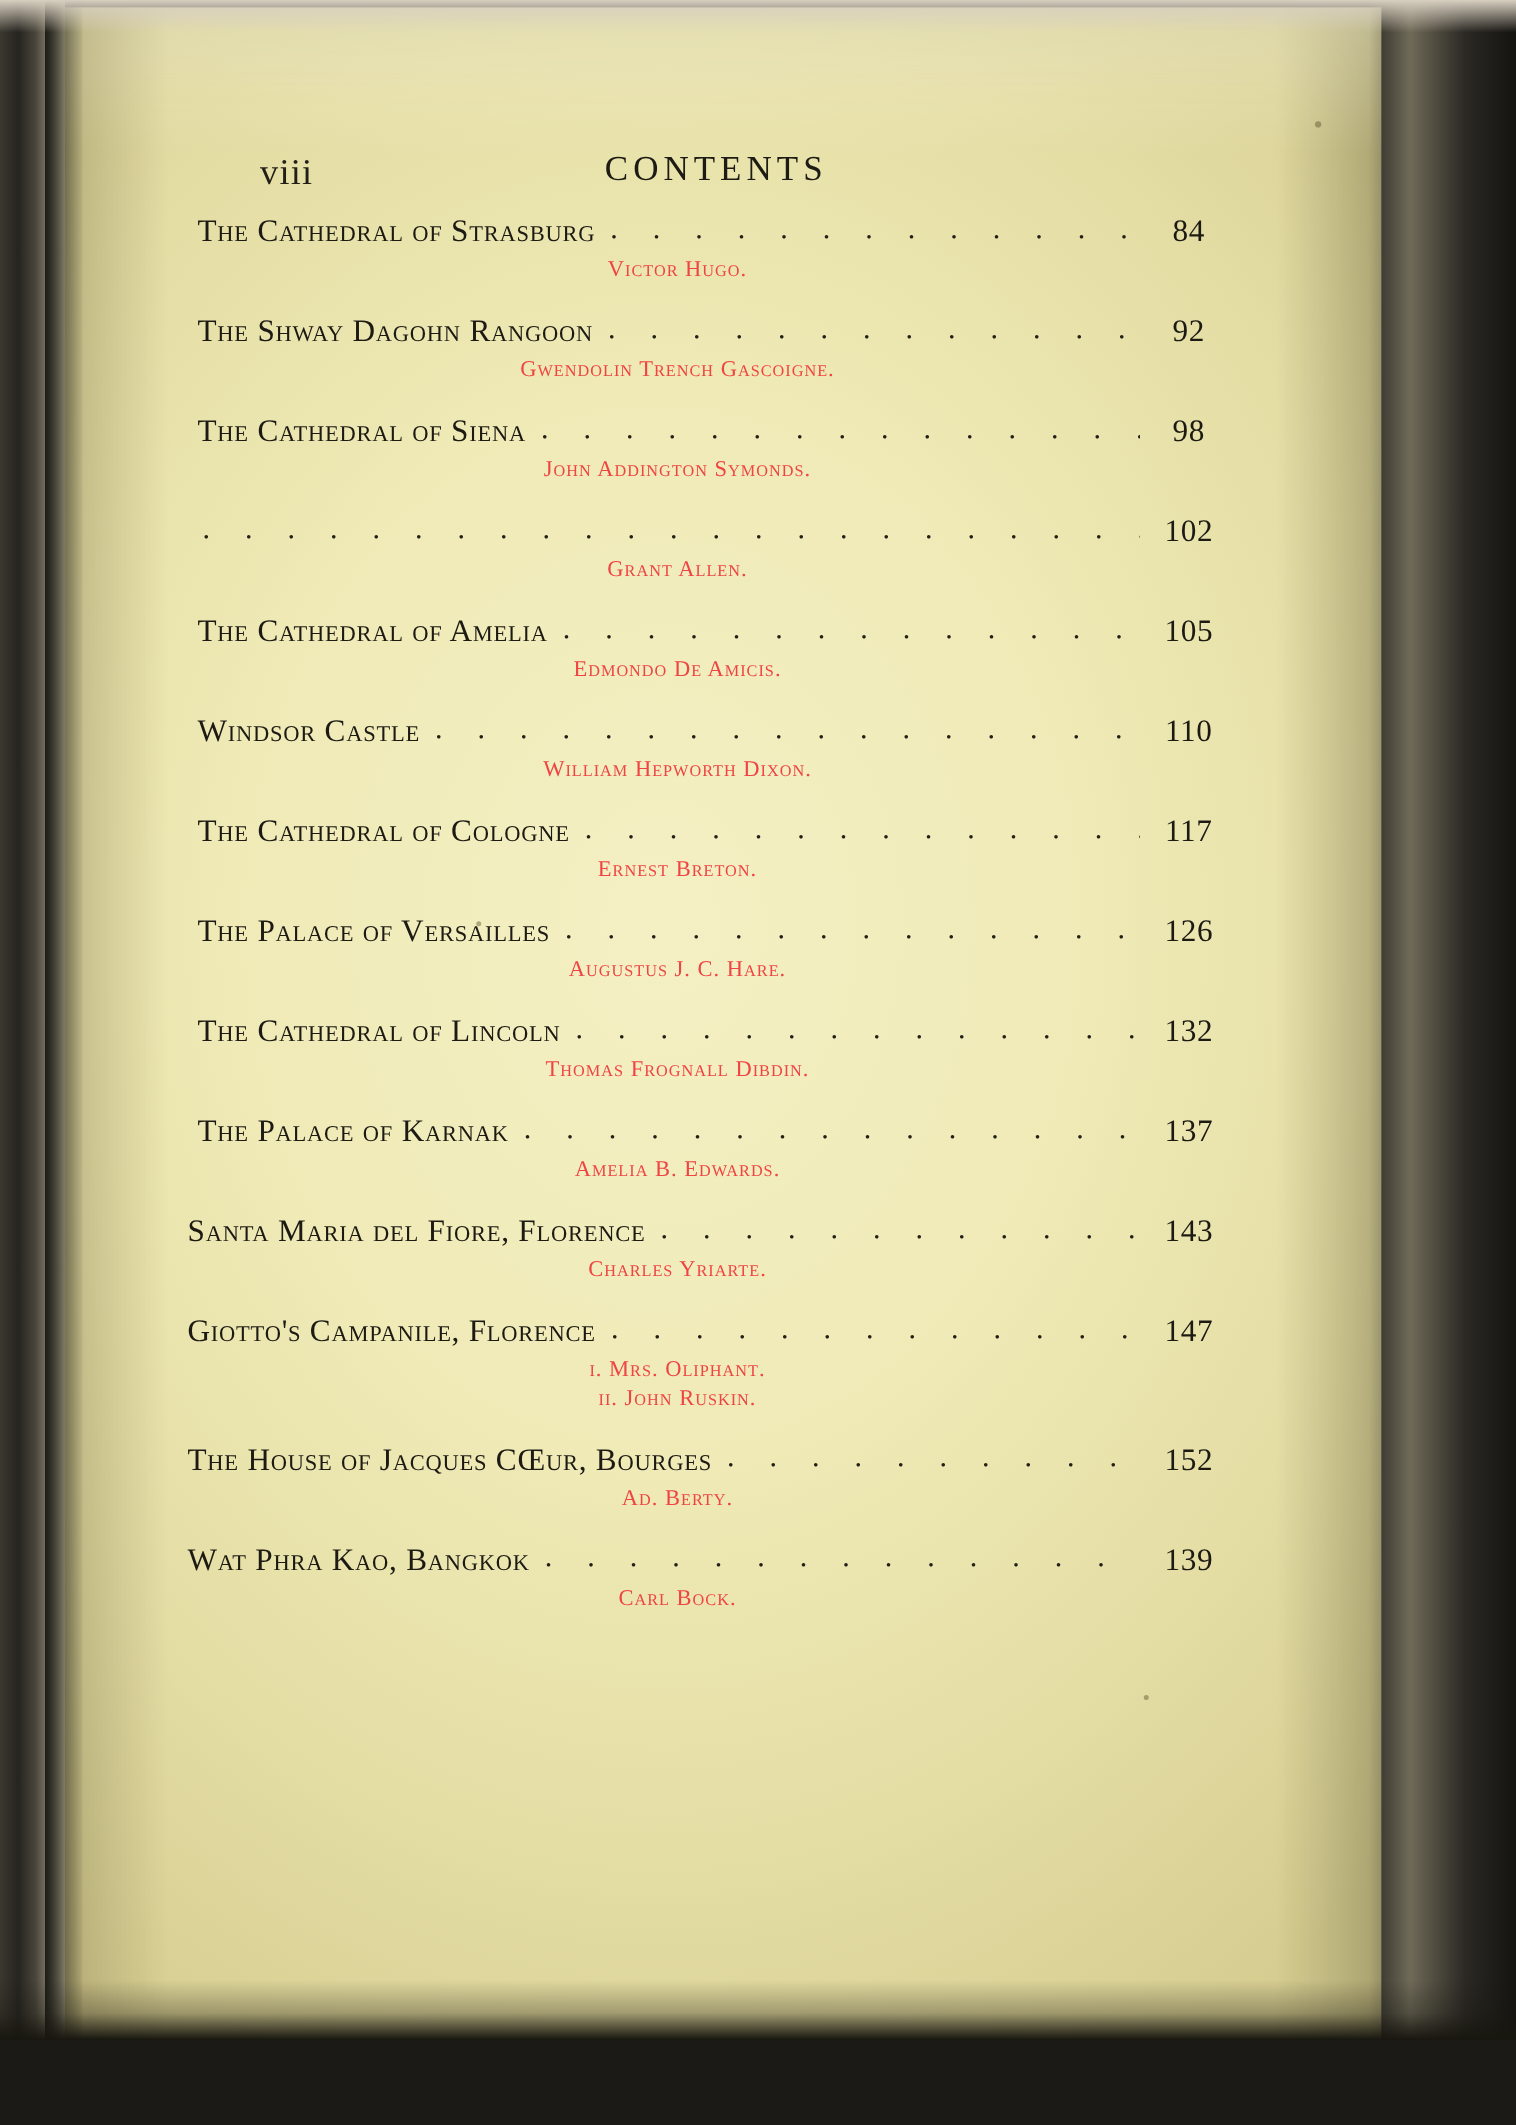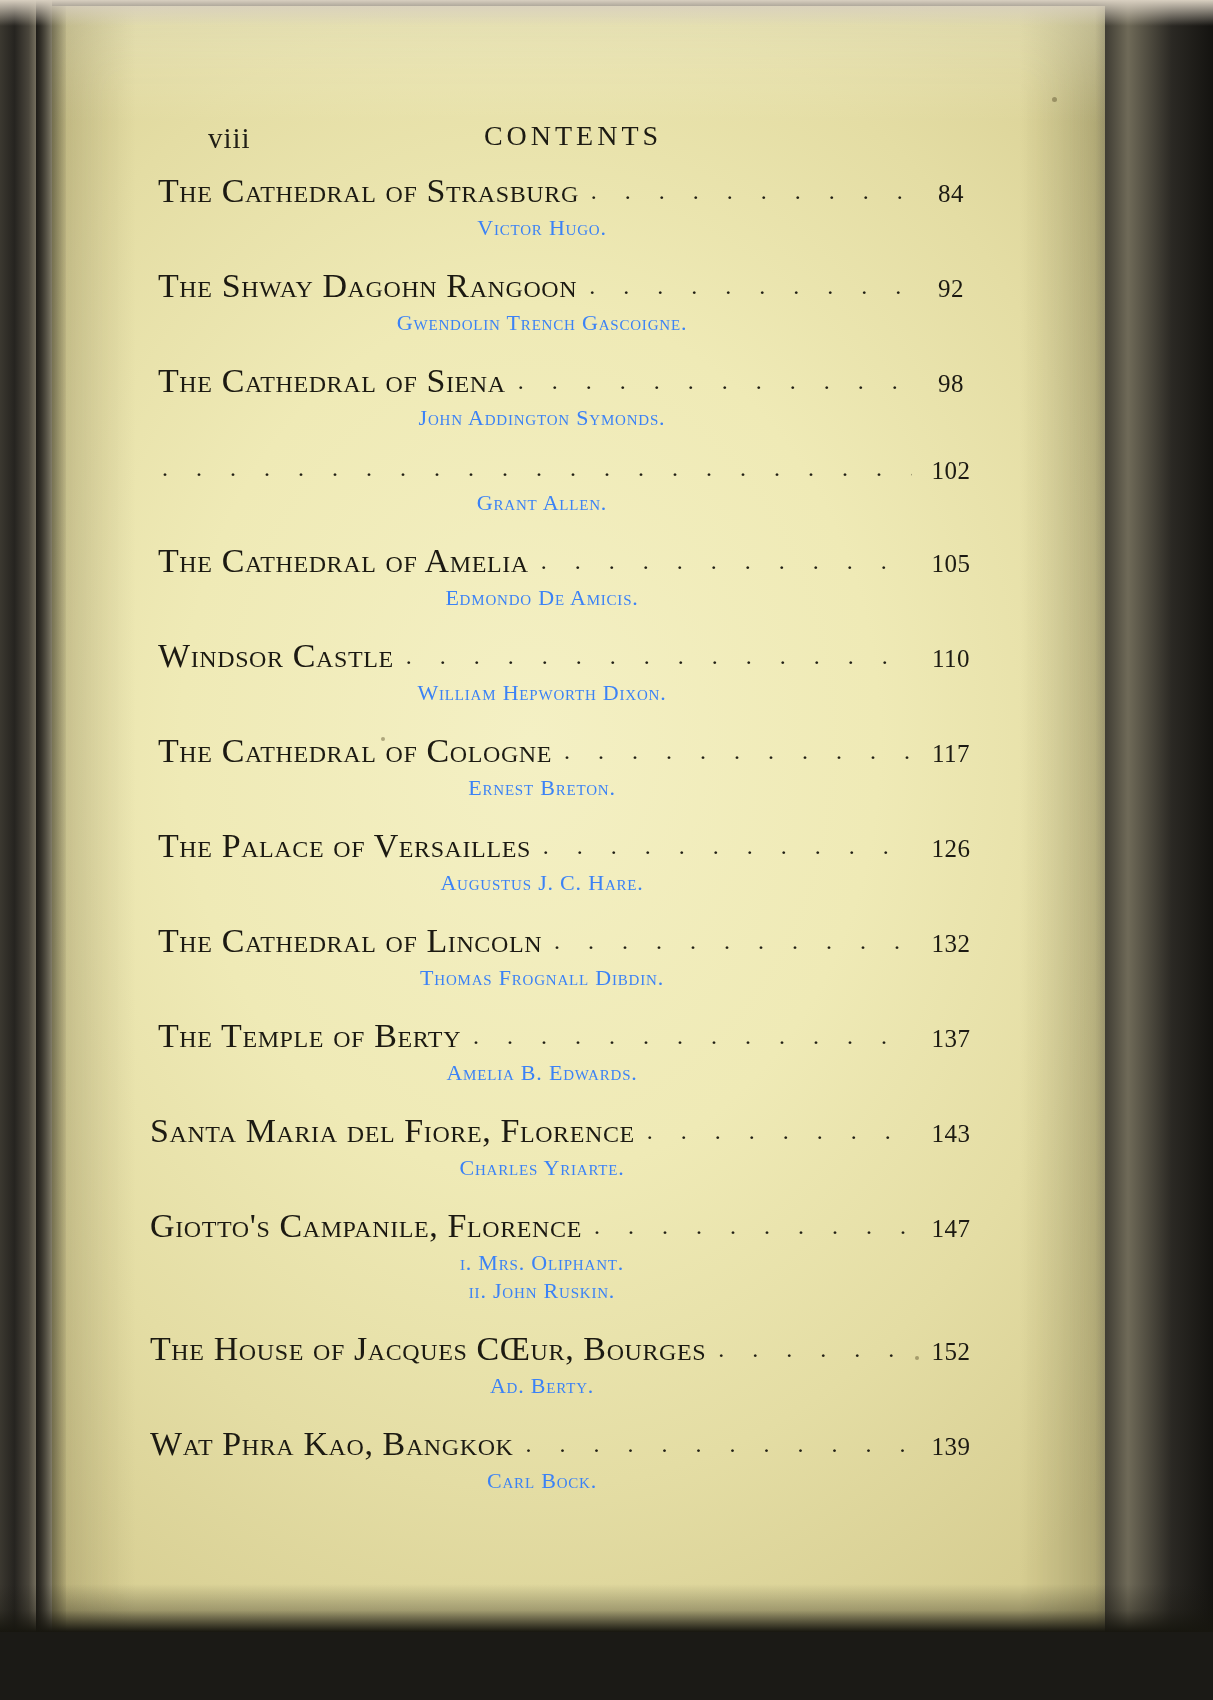--- a/index.html
+++ b/index.html
@@ -99,21 +99,21 @@
   }
   .entry {
     margin-bottom: 26px;
   }
   .entry-line {
     display: flex;
     align-items: baseline;
     width: 100%;
   }
   .entry-title {
-    font-size: 34px;
+    font-size: 25px;
     letter-spacing: 0.6px;
     color: #1c1a12;
     font-variant: small-caps;
     white-space: nowrap;
     font-family: "Liberation Serif", serif;
   }
   .leaders {
     flex: 1 1 auto;
     margin: 0 10px 0 12px;
     overflow: hidden;
@@ -127,23 +127,23 @@
   .page-num {
     font-size: 25px;
     color: #1c1a12;
     min-width: 58px;
     text-align: center;
     letter-spacing: 0.5px;
     font-family: "Liberation Serif", serif;
   }
   .author {
     text-align: center;
-    font-size: 22px;
+    font-size: 18px;
     letter-spacing: 0.8px;
-    color: #3b82f6;
+    color: #ef4444;
     font-variant: small-caps;
     margin-top: 5px;
     padding-right: 46px;
     font-family: "Liberation Serif", serif;
   }
   .author.sub {
     margin-top: 2px;
   }
   .entry.indent-a .entry-title { padding-left: 8px; }
   .entry.indent-b .entry-title { padding-left: 0px; }
@@ -247,21 +247,21 @@
       <div class="entry-line">
         <span class="entry-title">The Cathedral of Lincoln</span>
         <span class="leaders">. . . . . . . . . . . . . . . . . . . . . . . . . . . . . .</span>
         <span class="page-num">132</span>
       </div>
       <div class="author">Thomas Frognall Dibdin.</div>
     </div>
 
     <div class="entry indent-a">
       <div class="entry-line">
-        <span class="entry-title">The Temple of Berty</span>
+        <span class="entry-title">The Palace of Karnak</span>
         <span class="leaders">. . . . . . . . . . . . . . . . . . . . . . . . . . . . . .</span>
         <span class="page-num">137</span>
       </div>
       <div class="author">Amelia B. Edwards.</div>
     </div>
 
     <div class="entry indent-b">
       <div class="entry-line">
         <span class="entry-title">Santa Maria del Fiore, Florence</span>
         <span class="leaders">. . . . . . . . . . . . . . . . . . . . . . . . . . . . . .</span>

